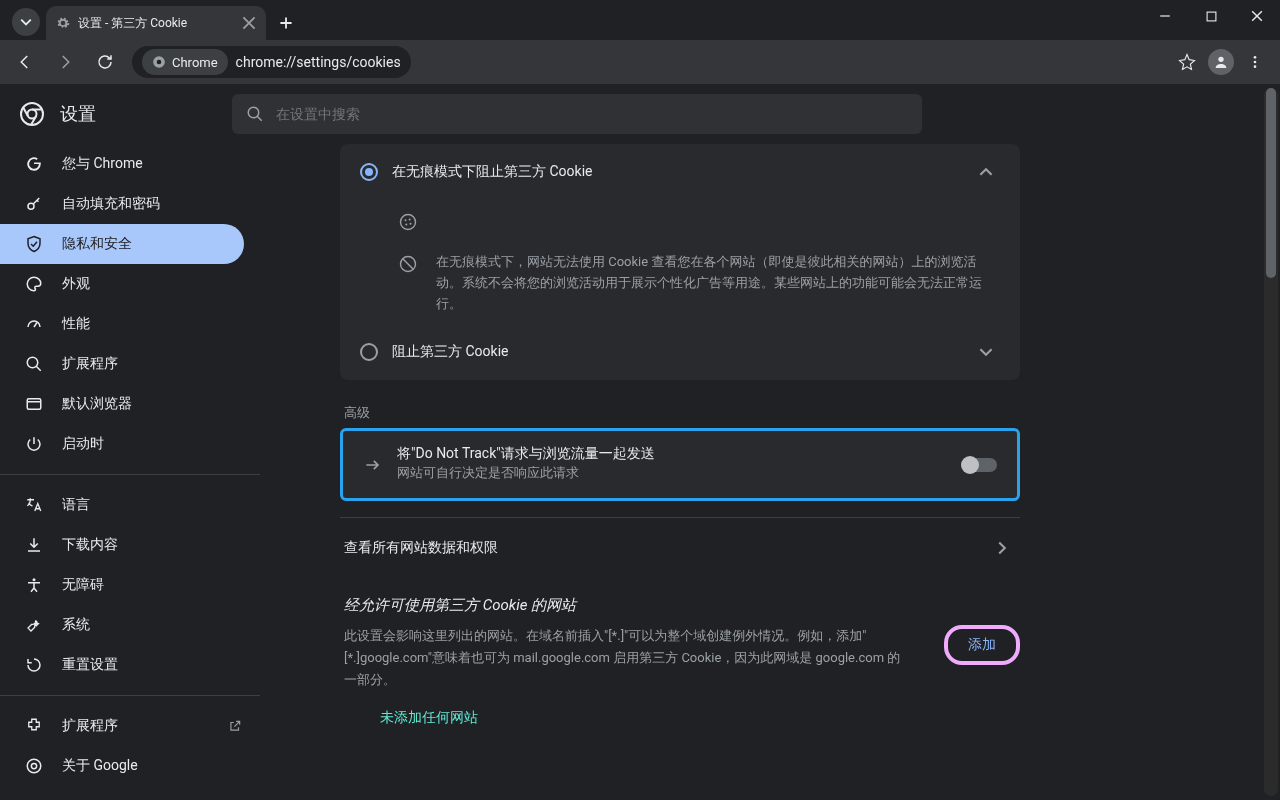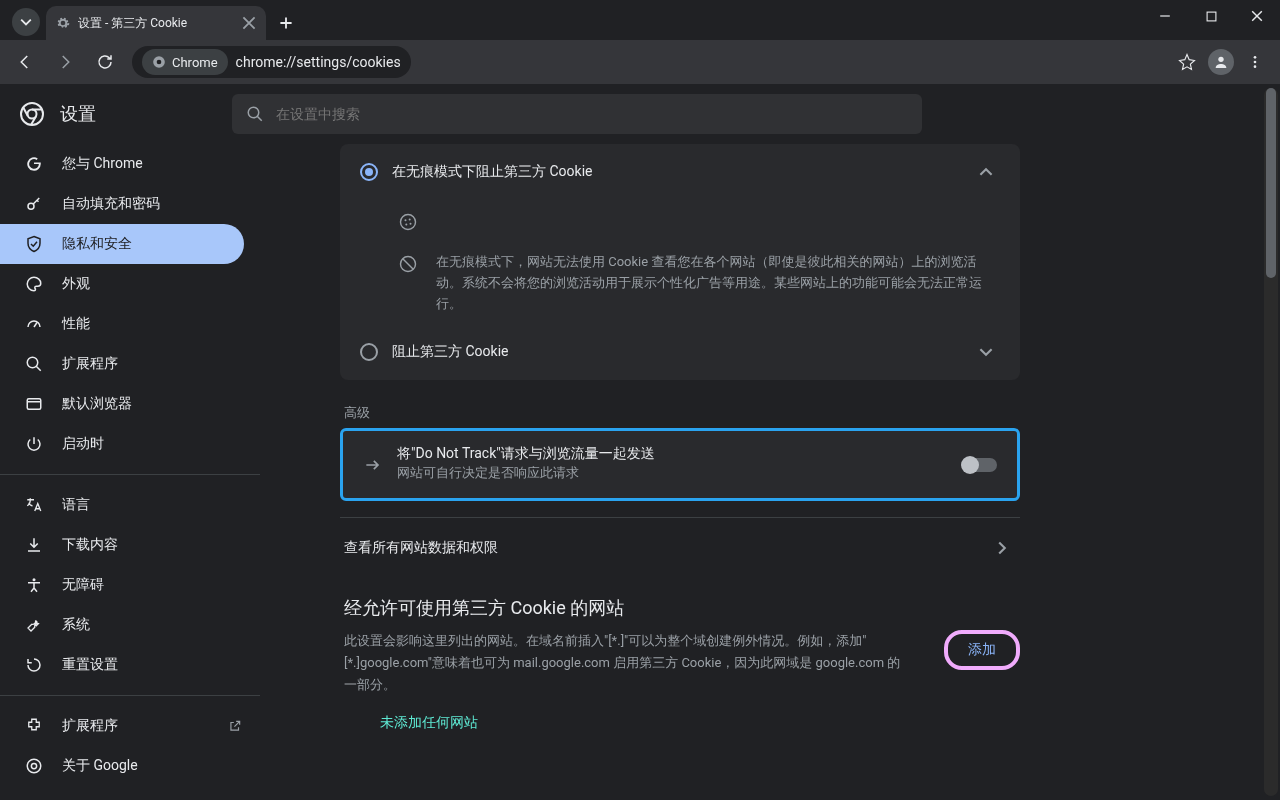--- a/index.html
+++ b/index.html
@@ -47,21 +47,21 @@
   .row-sub { font-size:13px; color:#9aa0a6; line-height:1.6; }
   .chev { width:28px; height:28px; border-radius:50%; display:flex; align-items:center; justify-content:center; color:#9aa0a6; }
   .sub-row { display:flex; gap:18px; padding:10px 20px 10px 58px; align-items:flex-start; }
   .sub-row .sicon { width:20px; height:20px; color:#9aa0a6; flex-shrink:0; margin-top:2px; }
   .section-label { font-size:13px; color:#9aa0a6; padding:8px 4px 6px; }
   .highlight { border:3px solid #2aa3ef; border-radius:6px; }
   .toggle { width:34px; height:14px; background:#5f6368; border-radius:8px; position:relative; flex-shrink:0; }
   .toggle::after { content:""; position:absolute; width:18px; height:18px; border-radius:50%; background:#bdc1c6; top:-2px; left:-2px; }
   .link-row { display:flex; align-items:center; justify-content:space-between; padding:16px 4px; font-size:14px; border-top:1px solid #3c4043; }
   .section-block { padding:4px 0 0; }
-  .section-title { font-size:18px; margin:14px 4px 10px; }
+  .section-title { font-size:15px; margin:14px 4px 10px;font-style:italic; }
   .section-desc { font-size:13px; color:#9aa0a6; line-height:1.7; margin:0 4px; max-width:560px; }
   .pill-btn { border:4px solid #f0abfc; color:#8ab4f8; background:transparent; padding:7px 20px; border-radius:18px; font-size:14px; cursor:pointer; }
   .flex-between { display:flex; align-items:flex-start; justify-content:space-between; gap:20px; }
   .empty { font-size:14px; color:#5eead4; padding:18px 4px 10px 40px; }
   .vscroll { position:absolute; right:2px; top:4px; bottom:4px; width:14px; background:#2b2b2b; border-radius:7px; }
   .vthumb { position:absolute; left:2px; right:2px; top:0; height:190px; background:#5f6368; border-radius:6px; }
   svg { display:block; }
 </style>
 </head>
 <body>

